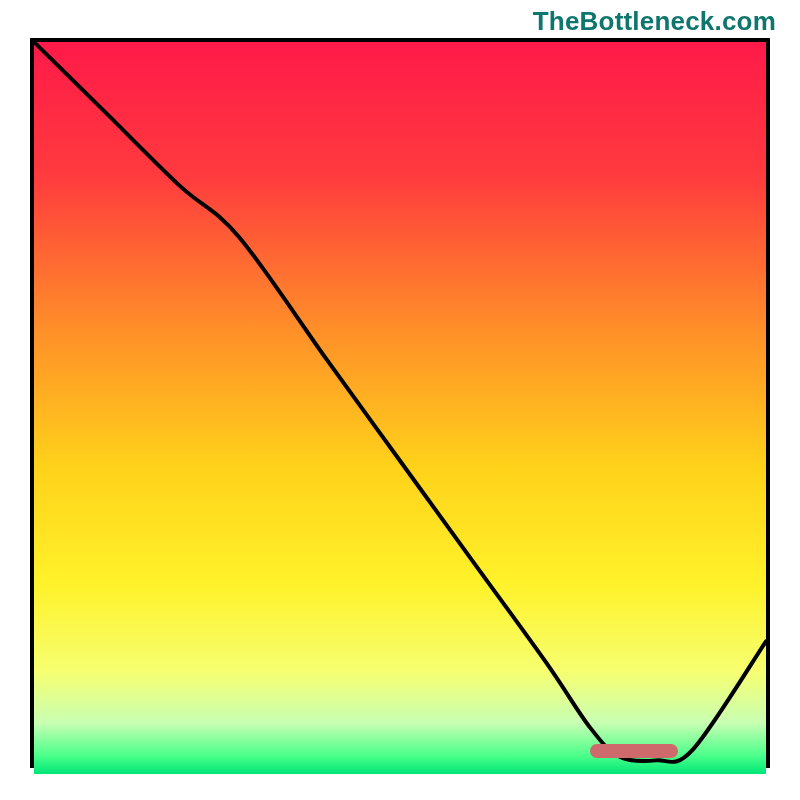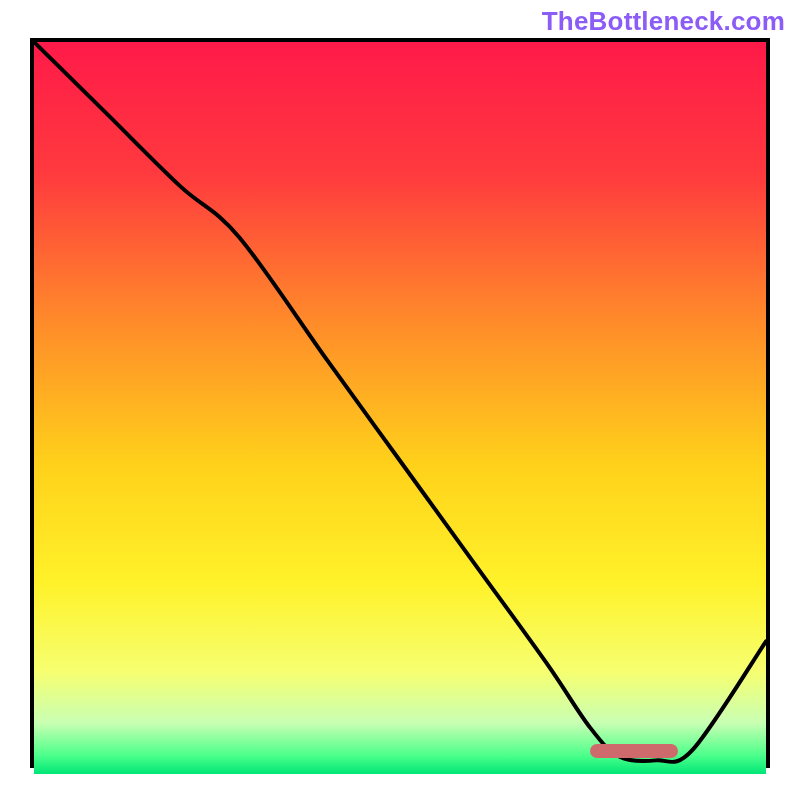--- a/index.html
+++ b/index.html
@@ -12,24 +12,24 @@
     font-family: Arial, Helvetica, sans-serif;
   }
   .stage {
     position: relative;
     width: 800px;
     height: 800px;
   }
   .watermark {
     position: absolute;
     top: 6px;
-    right: 15px;
+    right: 24px;
     font-size: 26px;
     font-weight: 600;
-    color: #8b5cf6;
+    color: #0f766e;
     letter-spacing: 0.2px;
   }
   .frame {
     position: absolute;
     left: 30px;
     top: 38px;
     width: 740px;
     height: 730px;
     border: 4px solid #000;
     box-sizing: border-box;

